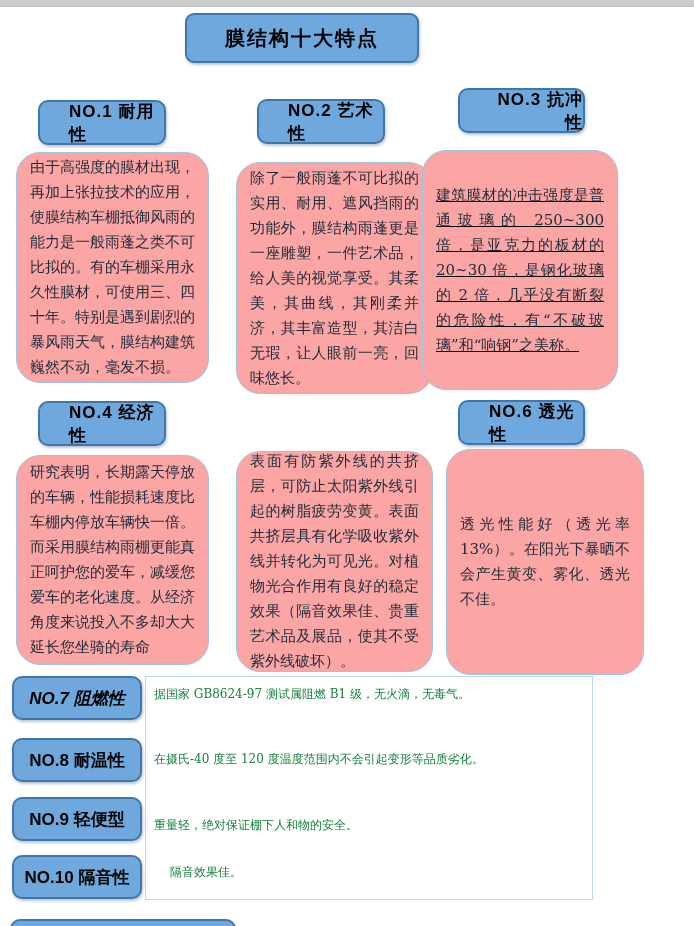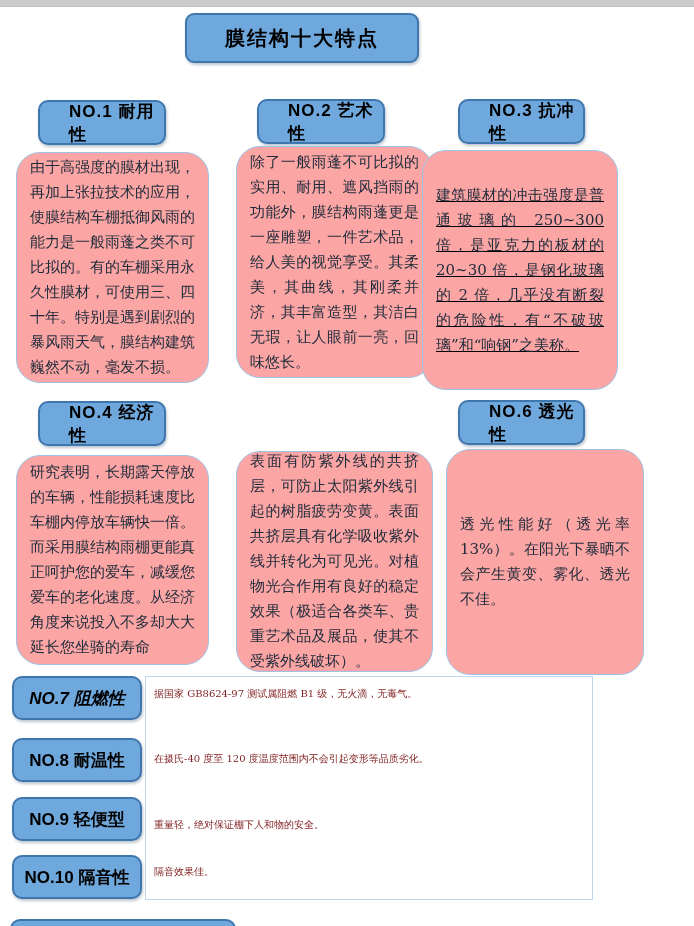--- a/index.html
+++ b/index.html
@@ -32,72 +32,72 @@
     margin:0;font-size:15px;line-height:25px;color:#1d2b3a;text-align:justify;
   }
   .tablebox{
     position:absolute;left:145px;top:676px;width:448px;height:224px;
     border:1px solid #bdd7ee;box-sizing:border-box;background:#ffffff;
   }
   .tlabel{
     position:absolute;left:12px;width:130px;height:44px;border-radius:10px;font-size:17px;
   }
   .ttext{
-    position:absolute;left:154px;width:430px;font-size:10px;color:#7f1d1d;line-height:20px;
+    position:absolute;left:154px;width:430px;font-size:12px;color:#15803d;line-height:20px;
   }
   .cutoff{
     position:absolute;left:10px;top:919px;width:226px;height:12px;
     border-radius:10px 10px 0 0;box-shadow:none;
   }
 </style>
 </head>
 <body>
 
 <div class="page">
 
   <div class="top-strip"></div>
 
   <div class="title blue">膜结构十大特点</div>
 
   <div class="hdr blue" style="left:38px;top:100px;width:128px;">NO.1 耐用性</div>
   <div class="hdr blue" style="left:257px;top:99px;width:128px;">NO.2 艺术性</div>
-  <div class="hdr blue" style="left:458px;top:99px;width:127px;">NO.3 抗冲性</div>
+  <div class="hdr blue" style="left:458px;top:88px;width:127px;text-align:right;">NO.3 抗冲性</div>
 
   <div class="bubble" style="left:16px;top:152px;width:193px;height:231px;">
     <p>由于高强度的膜材出现，再加上张拉技术的应用，使膜结构车棚抵御风雨的能力是一般雨蓬之类不可比拟的。有的车棚采用永久性膜材，可使用三、四十年。特别是遇到剧烈的暴风雨天气，膜结构建筑巍然不动，毫发不损。</p>
   </div>
-  <div class="bubble" style="left:236px;top:146px;width:197px;height:232px;">
+  <div class="bubble" style="left:236px;top:162px;width:197px;height:232px;">
     <p>除了一般雨蓬不可比拟的实用、耐用、遮风挡雨的功能外，膜结构雨蓬更是一座雕塑，一件艺术品，给人美的视觉享受。其柔美，其曲线，其刚柔并济，其丰富造型，其洁白无瑕，让人眼前一亮，回味悠长。</p>
   </div>
   <div class="bubble" style="left:422px;top:150px;width:196px;height:240px;text-decoration:underline;">
     <p>建筑膜材的冲击强度是普通玻璃的 250~300 倍，是亚克力的板材的 20~30 倍，是钢化玻璃的 2 倍，几乎没有断裂的危险性，有“不破玻璃”和“响钢”之美称。</p>
   </div>
 
   <div class="hdr blue" style="left:38px;top:401px;width:128px;">NO.4 经济性</div>
   <div class="hdr blue" style="left:458px;top:400px;width:127px;">NO.6 透光性</div>
 
   <div class="bubble" style="left:16px;top:455px;width:193px;height:210px;">
     <p>研究表明，长期露天停放的车辆，性能损耗速度比车棚内停放车辆快一倍。而采用膜结构雨棚更能真正呵护您的爱车，减缓您爱车的老化速度。从经济角度来说投入不多却大大延长您坐骑的寿命</p>
   </div>
   <div class="bubble" style="left:236px;top:451px;width:197px;height:221px;">
-    <p>表面有防紫外线的共挤层，可防止太阳紫外线引起的树脂疲劳变黄。表面共挤层具有化学吸收紫外线并转化为可见光。对植物光合作用有良好的稳定效果（极适合各类车、贵重艺术品及展品，使其不受紫外线破坏）。</p>
+    <p>表面有防紫外线的共挤层，可防止太阳紫外线引起的树脂疲劳变黄。表面共挤层具有化学吸收紫外线并转化为可见光。对植物光合作用有良好的稳定效果（隔音效果佳、贵重艺术品及展品，使其不受紫外线破坏）。</p>
   </div>
   <div class="bubble" style="left:446px;top:449px;width:198px;height:226px;">
     <p>透光性能好（透光率 13%）。在阳光下暴晒不会产生黄变、雾化、透光不佳。</p>
   </div>
 
   <div class="tablebox"></div>
 
   <div class="tlabel blue" style="top:676px;font-style:italic;">NO.7 阻燃性</div>
   <div class="ttext" style="top:684px;">据国家 GB8624-97 测试属阻燃 B1 级，无火滴，无毒气。</div>
 
   <div class="tlabel blue" style="top:738px;">NO.8 耐温性</div>
   <div class="ttext" style="top:749px;">在摄氏-40 度至 120 度温度范围内不会引起变形等品质劣化。</div>
 
   <div class="tlabel blue" style="top:797px;">NO.9 轻便型</div>
   <div class="ttext" style="top:815px;">重量轻，绝对保证棚下人和物的安全。</div>
 
   <div class="tlabel blue" style="top:855px;">NO.10 隔音性</div>
-  <div class="ttext" style="top:862px;">隔音效果佳。</div>
+  <div class="ttext" style="top:862px;margin-left:16px;">隔音效果佳。</div>
 
   <div class="cutoff blue"></div>
 
 </div>
 
 </body></html>

